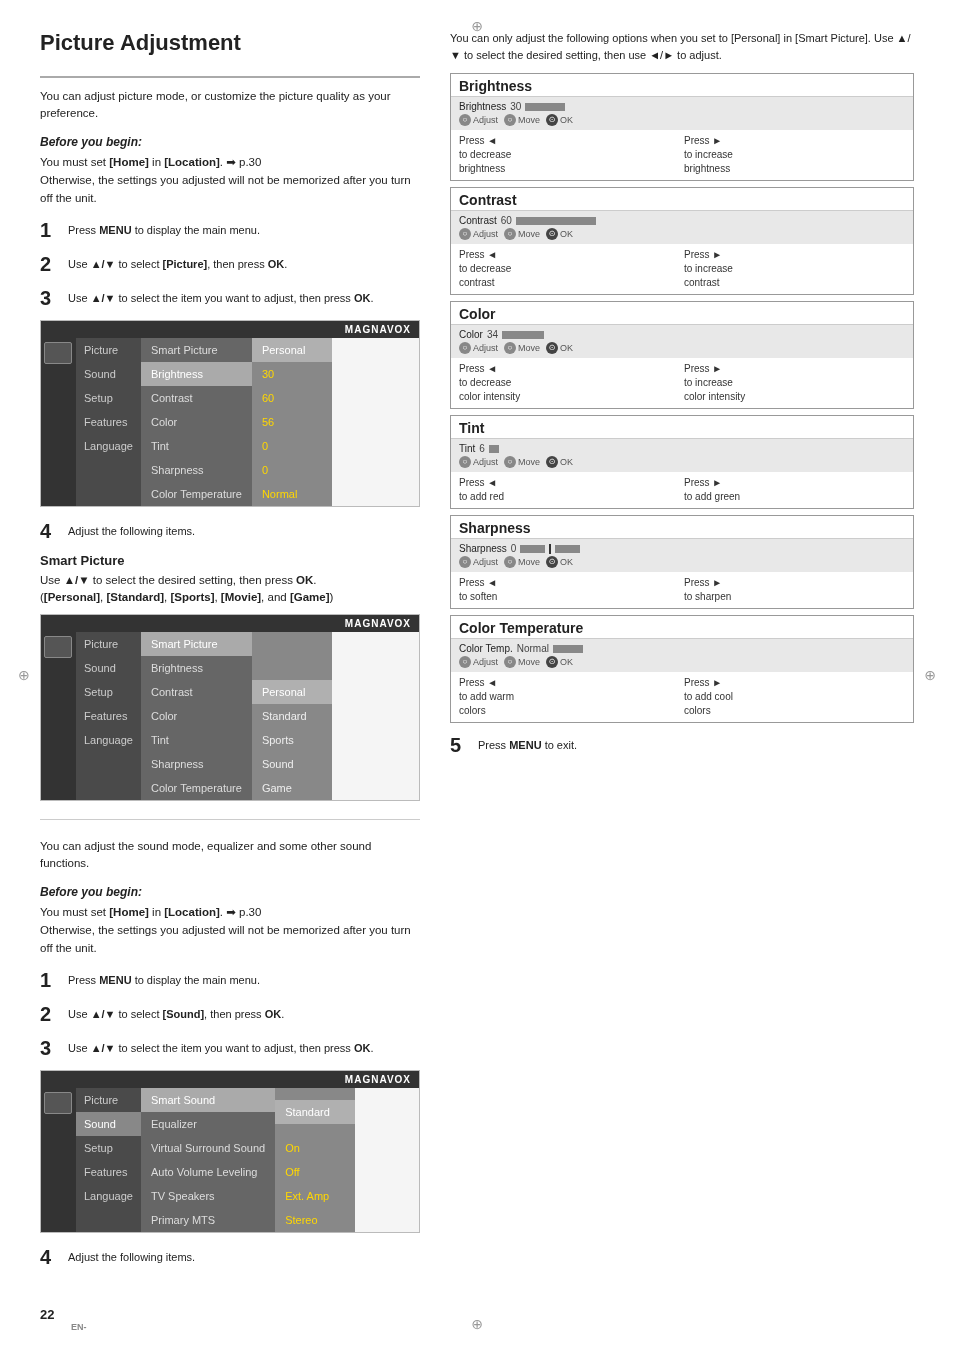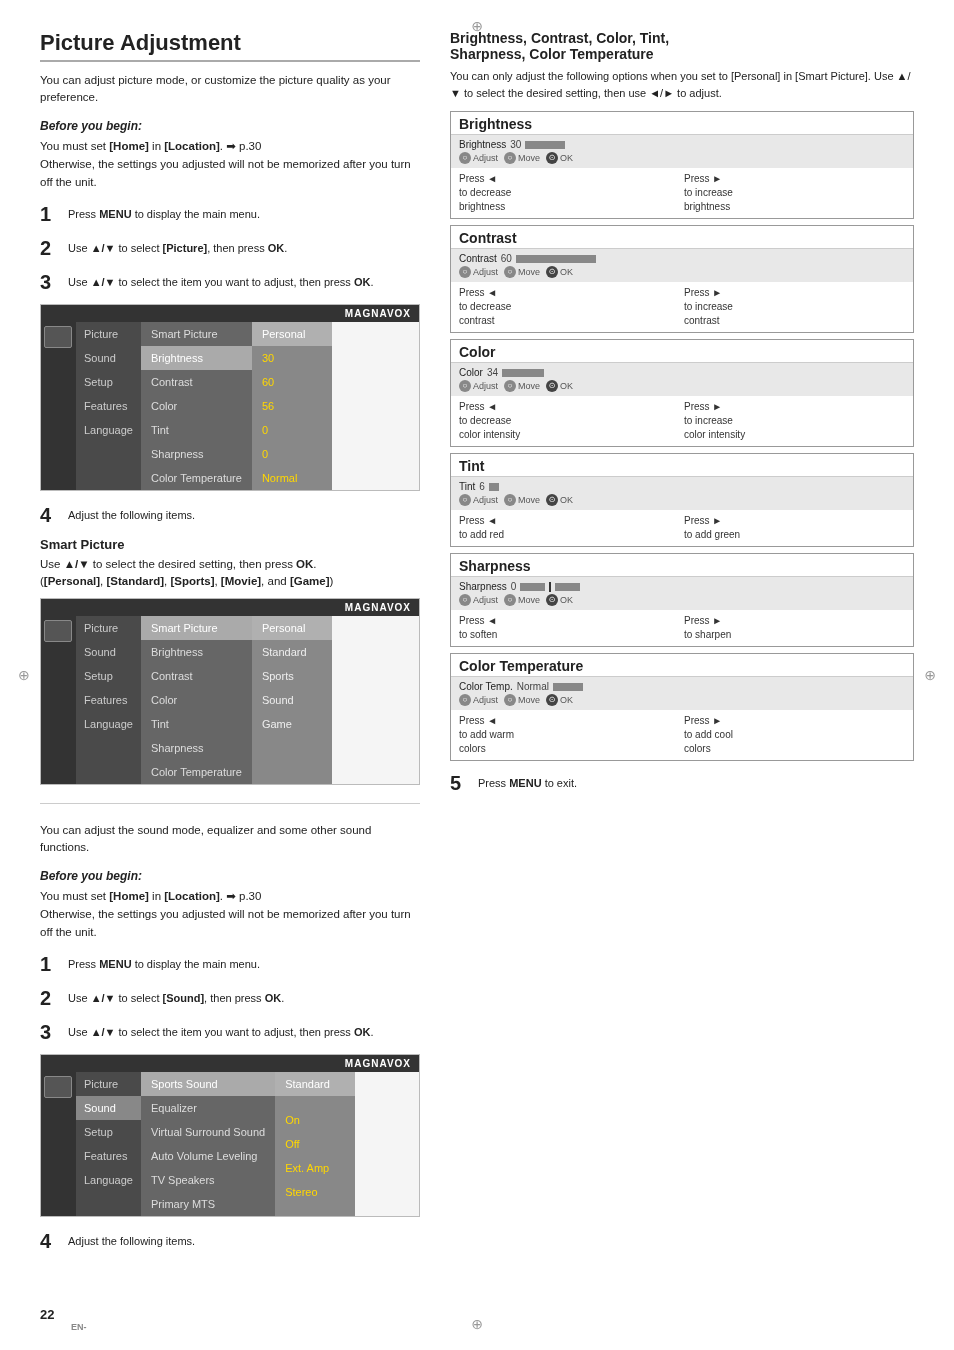--- a/index.html
+++ b/index.html
@@ -28,21 +28,21 @@
       max-width: 380px;
     }
     .col-right {
       flex: 1;
     }
     
     .section-title {
       font-size: 22px;
       font-weight: bold;
       border-bottom: 2px solid #aaa;
-      padding-bottom: 4px;
+      padding-bottom: 20px;
       margin-bottom: 10px;
     }
     .section-desc {
       font-size: 11.5px;
       margin-bottom: 12px;
       line-height: 1.5;
     }
     .before-begin {
       font-style: italic;
       font-weight: bold;
@@ -130,20 +130,21 @@
     .menu-center-item.active {
       background: #aaa;
       color: #fff;
     }
     .menu-right-col {
       background: #888;
       color: #fff;
       min-width: 80px;
       display: flex;
       flex-direction: column;
+      justify-content: flex-end;
     }
     .menu-right-item {
       padding: 6px 10px;
       font-size: 11px;
       color: #eee;
     }
     .menu-right-item.highlighted {
       background: #b0b0b0;
       color: #fff;
     }
@@ -427,21 +428,21 @@
               <div style="width:28px;height:22px;background:#555;border:1px solid #888;border-radius:2px;"></div>
             </div>
             <div class="menu-left-col">
               <div class="menu-left-item">Picture</div>
               <div class="menu-left-item active">Sound</div>
               <div class="menu-left-item">Setup</div>
               <div class="menu-left-item">Features</div>
               <div class="menu-left-item">Language</div>
             </div>
             <div class="menu-center-col">
-              <div class="menu-center-item active">Sports Sound</div>
+              <div class="menu-center-item active">Smart Sound</div>
               <div class="menu-center-item">Equalizer</div>
               <div class="menu-center-item">Virtual Surround Sound</div>
               <div class="menu-center-item">Auto Volume Leveling</div>
               <div class="menu-center-item">TV Speakers</div>
               <div class="menu-center-item">Primary MTS</div>
             </div>
             <div class="menu-right-col">
               <div class="menu-right-item highlighted">Standard</div>
               <div class="menu-right-item"></div>
               <div class="menu-right-item" style="color:#ffd700;">On</div>
@@ -453,24 +454,20 @@
         </div>
 
         <div class="step">
           <span class="step-num">4</span>
           <span class="step-text">Adjust the following items.</span>
         </div>
       </div>
     </div>
 
     <div class="col-right">
-      <div class="right-section-title">
-        <strong>Brightness, Contrast, Color, Tint,</strong><br>
-        <strong>Sharpness, Color Temperature</strong>
-      </div>
       <div class="right-section-desc">You can only adjust the following options when you set to [Personal] in [Smart Picture]. Use ▲/▼ to select the desired setting, then use ◄/► to adjust.</div>
 
       <div class="adj-section">
         <div class="adj-section-title"><strong>Brightness</strong></div>
         <div class="adj-section-screen">
           <div class="screen-row">
             <span>Brightness</span>
             <span class="value-num">30</span>
             <span class="screen-bar" style="width:40px;"></span>
           </div>

